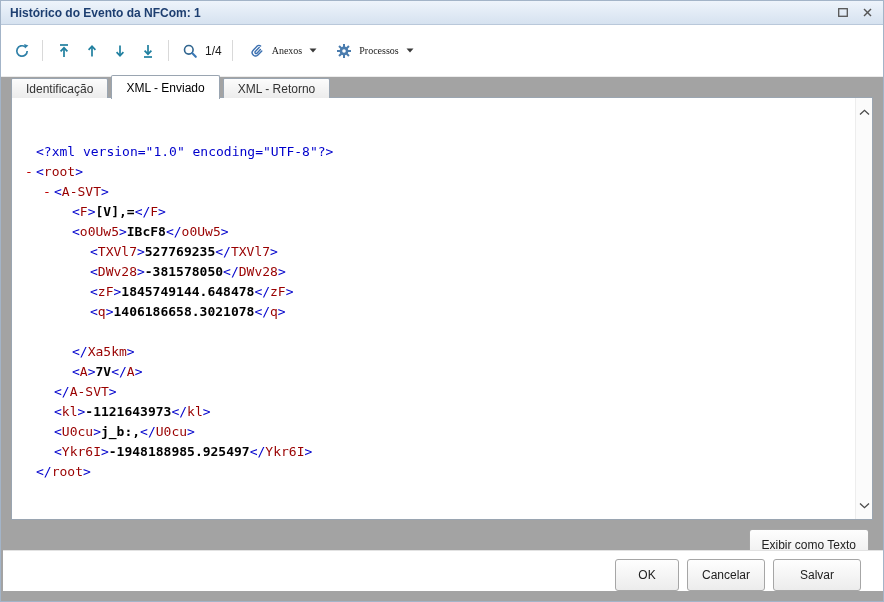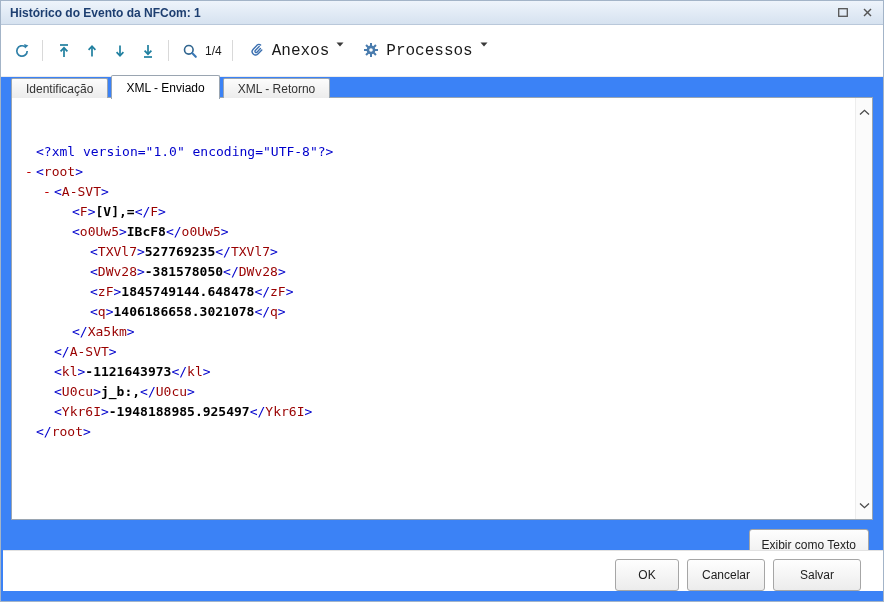--- a/index.html
+++ b/index.html
@@ -1,31 +1,31 @@
 <!DOCTYPE html>
 <html><head>
 <meta charset="utf-8">
 <style>
   * { margin:0; padding:0; box-sizing:border-box; }
   html,body { background:#f4f4f4; }
   body { width:884px; height:602px; font-family:"Liberation Sans", sans-serif; }
-  .window { position:relative; width:884px; height:602px; background:#3b82f6; border:1px solid #a3b4c8; overflow:hidden; }
+  .window { position:relative; width:884px; height:602px; background:#a3a3a3; border:1px solid #a3b4c8; overflow:hidden; }
 
   
   .titlebar { height:24px; background:linear-gradient(#eef4fb,#d6e2f0); border-bottom:1px solid #b9c8da; display:flex; align-items:center; padding:0 6px 0 9px; }
   .title { font-size:12px; font-weight:bold; color:#1d3e70; flex:1; }
   .win-controls { display:flex; align-items:center; gap:4px; }
   .win-btn { width:20px; height:18px; display:flex; align-items:center; justify-content:center; cursor:pointer; }
 
   
   .toolbar { height:52px; display:flex; align-items:center; padding:0 8px; gap:3px; border-bottom:1px solid #ececec; background:#fff; }
   .tb-btn { width:25px; height:26px; display:flex; align-items:center; justify-content:center; background:none; border:none; cursor:pointer; }
   .tb-sep { width:1px; height:21px; background:#d9d9d9; margin:0 5px; }
   .page-ind { font-size:12px; color:#1a1a1a; margin:0 2px 0 0; }
-  .dd-btn { display:flex; gap:7px; background:none; border:none; font-size:16px; font-family:Liberation Mono, monospace; color:#1a1a1a; padding:4px 8px; cursor:pointer; }
+  .dd-btn { display:flex; align-items:center; gap:7px; background:none; border:none; font-size:10px; font-family:Liberation Serif, serif; color:#1a1a1a; padding:4px 8px; cursor:pointer; }
 
   
   .tabstrip { position:absolute; left:10px; top:73px; display:flex; align-items:flex-end; height:24px; z-index:3; }
   .tab { height:20px; padding:0 14px; display:flex; align-items:center; border:1px solid #9aa5b1; border-bottom:none; background:linear-gradient(#fcfcfc,#ececec); margin-right:3px; border-radius:2px 2px 0 0; font-size:12px; color:#333; cursor:pointer; }
   .tab.active { height:24px; background:#fff; margin-bottom:-1px; position:relative; z-index:4; color:#000; }
 
   
   .panel { position:absolute; left:10px; top:96px; width:862px; height:423px; border:1px solid #9aa5b1; background:#fff; }
   .xml-view { position:absolute; left:0; top:0; right:17px; bottom:0; overflow:hidden; padding-top:44px; font-family:"DejaVu Sans Mono", monospace; font-size:13px; }
   .xml-line { line-height:20px; white-space:pre; }
@@ -156,21 +156,22 @@
     <div class="xml-view" id="xml-view">
         <div class="xml-line" style="padding-left: 13px;"><span class="mk"></span><span class="decl">&lt;?xml version="1.0" encoding="UTF-8"?&gt;</span></div>
         <div class="xml-line" style="padding-left: 13px;"><span class="mk">-</span><span class="p">&lt;</span><span class="t">root</span><span class="p">&gt;</span></div>
         <div class="xml-line" style="padding-left: 31px;"><span class="mk">-</span><span class="p">&lt;</span><span class="t">A-SVT</span><span class="p">&gt;</span></div>
         <div class="xml-line" style="padding-left: 49px;"><span class="mk"></span><span class="p">&lt;</span><span class="t">F</span><span class="p">&gt;</span><span class="v">[V],=</span><span class="p">&lt;/</span><span class="t">F</span><span class="p">&gt;</span></div>
         <div class="xml-line" style="padding-left: 49px;"><span class="mk"></span><span class="p">&lt;</span><span class="t">o0Uw5</span><span class="p">&gt;</span><span class="v">IBcF8</span><span class="p">&lt;/</span><span class="t">o0Uw5</span><span class="p">&gt;</span></div>
         <div class="xml-line" style="padding-left: 67px;"><span class="mk"></span><span class="p">&lt;</span><span class="t">TXVl7</span><span class="p">&gt;</span><span class="v">527769235</span><span class="p">&lt;/</span><span class="t">TXVl7</span><span class="p">&gt;</span></div>
         <div class="xml-line" style="padding-left: 67px;"><span class="mk"></span><span class="p">&lt;</span><span class="t">DWv28</span><span class="p">&gt;</span><span class="v">-381578050</span><span class="p">&lt;/</span><span class="t">DWv28</span><span class="p">&gt;</span></div>
         <div class="xml-line" style="padding-left: 67px;"><span class="mk"></span><span class="p">&lt;</span><span class="t">zF</span><span class="p">&gt;</span><span class="v">1845749144.648478</span><span class="p">&lt;/</span><span class="t">zF</span><span class="p">&gt;</span></div>
         <div class="xml-line" style="padding-left: 67px;"><span class="mk"></span><span class="p">&lt;</span><span class="t">q</span><span class="p">&gt;</span><span class="v">1406186658.3021078</span><span class="p">&lt;/</span><span class="t">q</span><span class="p">&gt;</span></div>
-        <div class="xml-line" style="padding-left: 49px;"><span class="mk"></span><span class="p">&lt;/</span><span class="t">Xa5km</span><span class="p">&gt;</span></div>
+        <div class="xml-line" style="padding-left: 49px; margin-top: 20px;"><span class="mk"></span><span class="p">&lt;/</span><span class="t">Xa5km</span><span class="p">&gt;</span></div>
+        <div class="xml-line" style="padding-left: 49px;"><span class="mk"></span><span class="p">&lt;</span><span class="t">A</span><span class="p">&gt;</span><span class="v">7V</span><span class="p">&lt;/</span><span class="t">A</span><span class="p">&gt;</span></div>
         <div class="xml-line" style="padding-left: 31px;"><span class="mk"></span><span class="p">&lt;/</span><span class="t">A-SVT</span><span class="p">&gt;</span></div>
         <div class="xml-line" style="padding-left: 31px;"><span class="mk"></span><span class="p">&lt;</span><span class="t">kl</span><span class="p">&gt;</span><span class="v">-1121643973</span><span class="p">&lt;/</span><span class="t">kl</span><span class="p">&gt;</span></div>
         <div class="xml-line" style="padding-left: 31px;"><span class="mk"></span><span class="p">&lt;</span><span class="t">U0cu</span><span class="p">&gt;</span><span class="v">j_b:,</span><span class="p">&lt;/</span><span class="t">U0cu</span><span class="p">&gt;</span></div>
         <div class="xml-line" style="padding-left: 31px;"><span class="mk"></span><span class="p">&lt;</span><span class="t">Ykr6I</span><span class="p">&gt;</span><span class="v">-1948188985.925497</span><span class="p">&lt;/</span><span class="t">Ykr6I</span><span class="p">&gt;</span></div>
         <div class="xml-line" style="padding-left: 13px;"><span class="mk"></span><span class="p">&lt;/</span><span class="t">root</span><span class="p">&gt;</span></div>
       </div>
     <div class="scrollbar">
       <div class="sb-btn">
         <svg width="11" height="7" viewBox="0 0 11 7">
             <polyline points="1,5.5 5.5,1.3 10,5.5" fill="none" stroke="#4a4a4a" stroke-width="1.3"></polyline>

